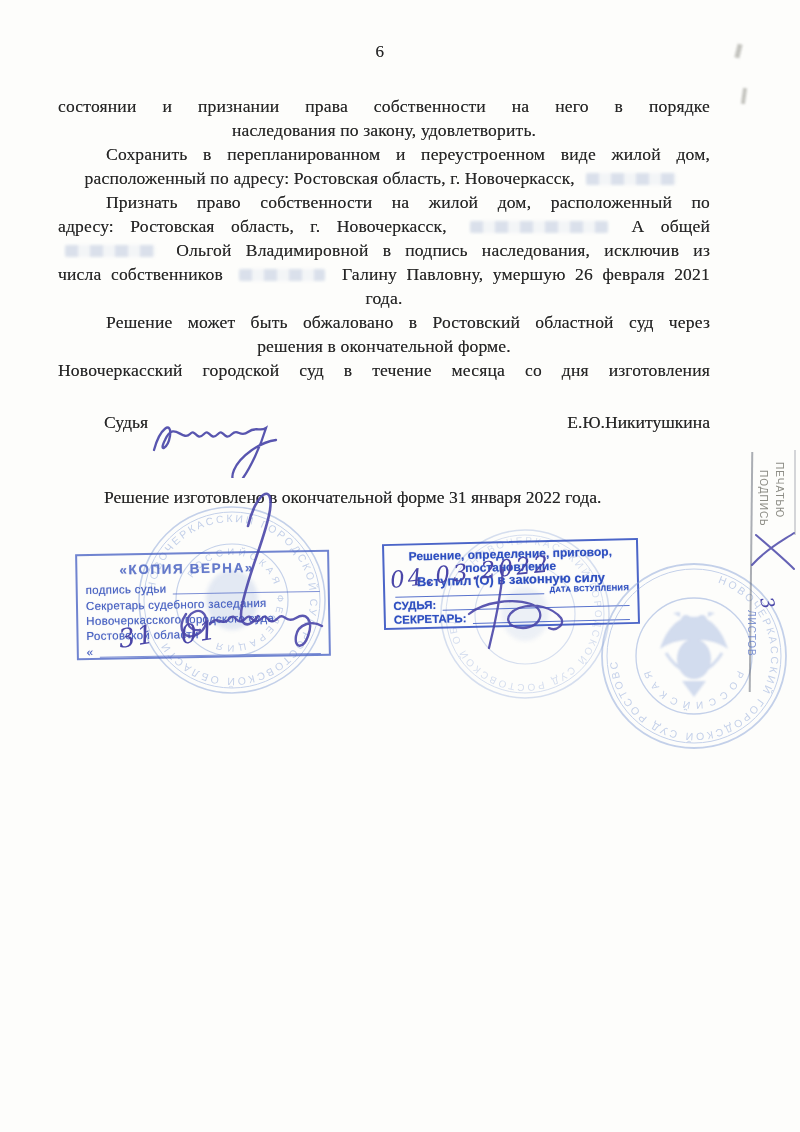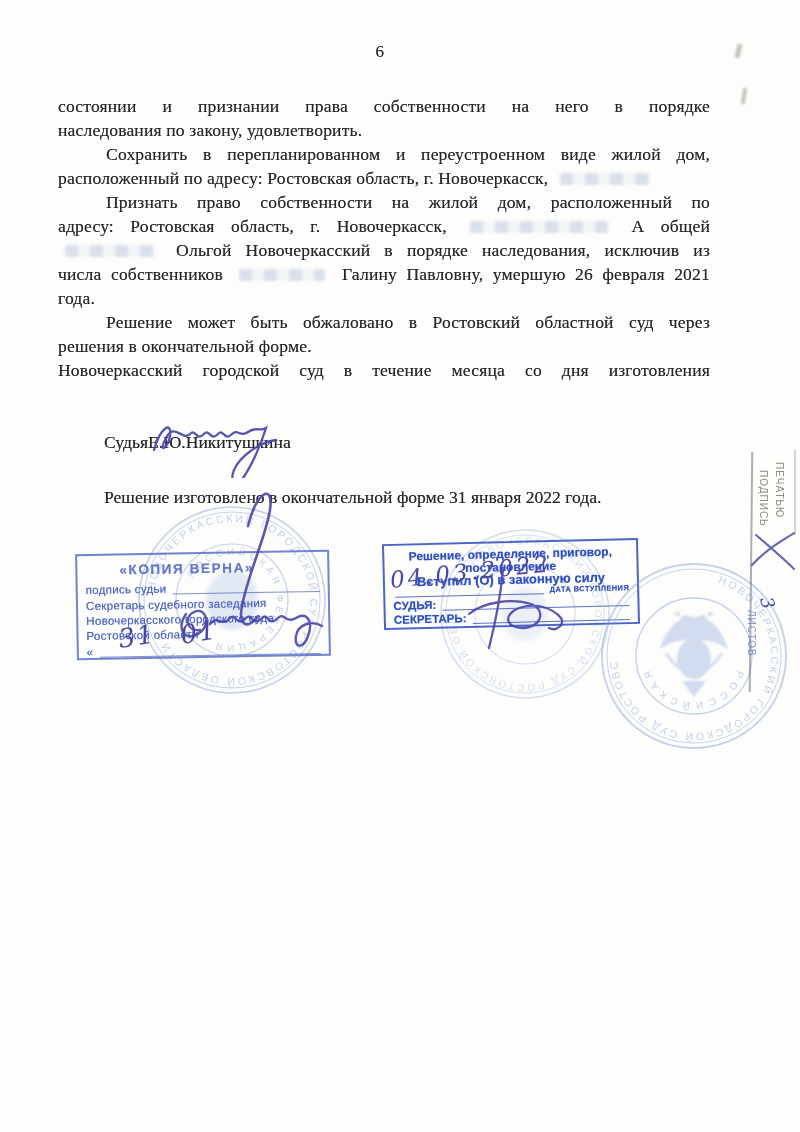--- a/index.html
+++ b/index.html
@@ -4,31 +4,31 @@
 <style>
   html,body{margin:0;padding:0;background:#ffffff;}
   .page{position:relative;width:800px;height:1132px;background:#fdfdfb;overflow:hidden;
         font-family:"Liberation Serif", serif;color:#262626;}
   
   .pageno{position:absolute;top:42px;left:0;width:760px;text-align:center;
           font-size:17px;letter-spacing:.5px;text-shadow:0 0 .4px rgba(0,0,0,.45);}
   .textcol{position:absolute;left:58px;top:94px;width:652px;
            font-size:17.6px;line-height:24px;letter-spacing:.15px;
            text-shadow:0 0 .4px rgba(10,10,10,.5);}
-  .tline{height:24px;overflow:hidden;}
+  .tline{height:24px;overflow:hidden;text-align:center;}
   .tline.j{text-align:justify;}
   .tline.j::after{content:"";display:inline-block;width:100%;height:0;}
   .tline.ind{text-indent:48px;}
   .ghost{display:inline-block;height:12px;border-radius:2px;margin:0 7px;
          vertical-align:-1px;opacity:.75;filter:blur(1.6px);
          background:repeating-linear-gradient(90deg,
             rgba(168,183,212,.55) 0 13px, rgba(205,214,231,.28) 13px 25px);}
   
-  .sigrow{position:absolute;left:58px;top:432px;width:652px;display:flex;
-          justify-content:flex-start;font-size:17.6px;
+  .sigrow{position:absolute;left:58px;top:412px;width:652px;display:flex;
+          justify-content:space-between;font-size:17.6px;
           text-shadow:0 0 .4px rgba(10,10,10,.5);}
   .sigrow .jl{margin-left:46px;}
   .finline{position:absolute;left:58px;top:487px;width:652px;font-size:17.6px;
            text-indent:46px;text-shadow:0 0 .4px rgba(10,10,10,.5);}
   
   .stampbox{position:absolute;background:transparent;
             font-family:"Liberation Sans", sans-serif;}
   .copy-stamp{left:76px;top:552px;width:250px;height:102px;
               border:2px solid rgba(72,98,196,.78);transform:rotate(-1deg);
               color:#4a63c2;text-shadow:0 0 .8px rgba(74,99,194,.6);}
@@ -63,21 +63,21 @@
 
   <div class="pageno">6</div>
 
   <div class="textcol">
       <div class="tline j"><span>состоянии и признании  права собственности на него в  порядке</span></div>
       <div class="tline"><span>наследования по закону,  удовлетворить.</span></div>
       <div class="tline j ind"><span>Сохранить в перепланированном и переустроенном виде жилой дом,</span></div>
       <div class="tline"><span>расположенный по адресу: Ростовская область, г. Новочеркасск,</span> <span class="ghost" style="width: 90px;"></span></div>
       <div class="tline j ind"><span>Признать право собственности на жилой дом, расположенный по</span></div>
       <div class="tline j"><span>адресу: Ростовская область, г. Новочеркасск,</span> <span class="ghost" style="width: 138px;"></span> <span>А общей</span></div>
-      <div class="tline j"><span class="ghost" style="width: 90px;"></span> <span>Ольгой Новочеркасский в  порядке наследования, исключив из</span></div>
+      <div class="tline j"><span class="ghost" style="width: 90px;"></span> <span>Ольгой Владимировной в  подпись наследования, исключив из</span></div>
       <div class="tline j"><span>числа собственников</span> <span class="ghost" style="width: 86px;"></span> <span>Галину Павловну, умершую 26 февраля 2021</span></div>
       <div class="tline"><span>года.</span></div>
       <div class="tline j ind"><span>Решение может быть обжаловано в Ростовский областной суд через</span></div>
       <div class="tline"><span>решения в окончательной форме.</span></div>
       <div class="tline j"><span>Новочеркасский городской суд в течение месяца со дня изготовления</span></div>
     </div>
 
   <div class="sigrow">
     <span class="jl">Судья</span>
     <span>Е.Ю.Никитушкина</span>

